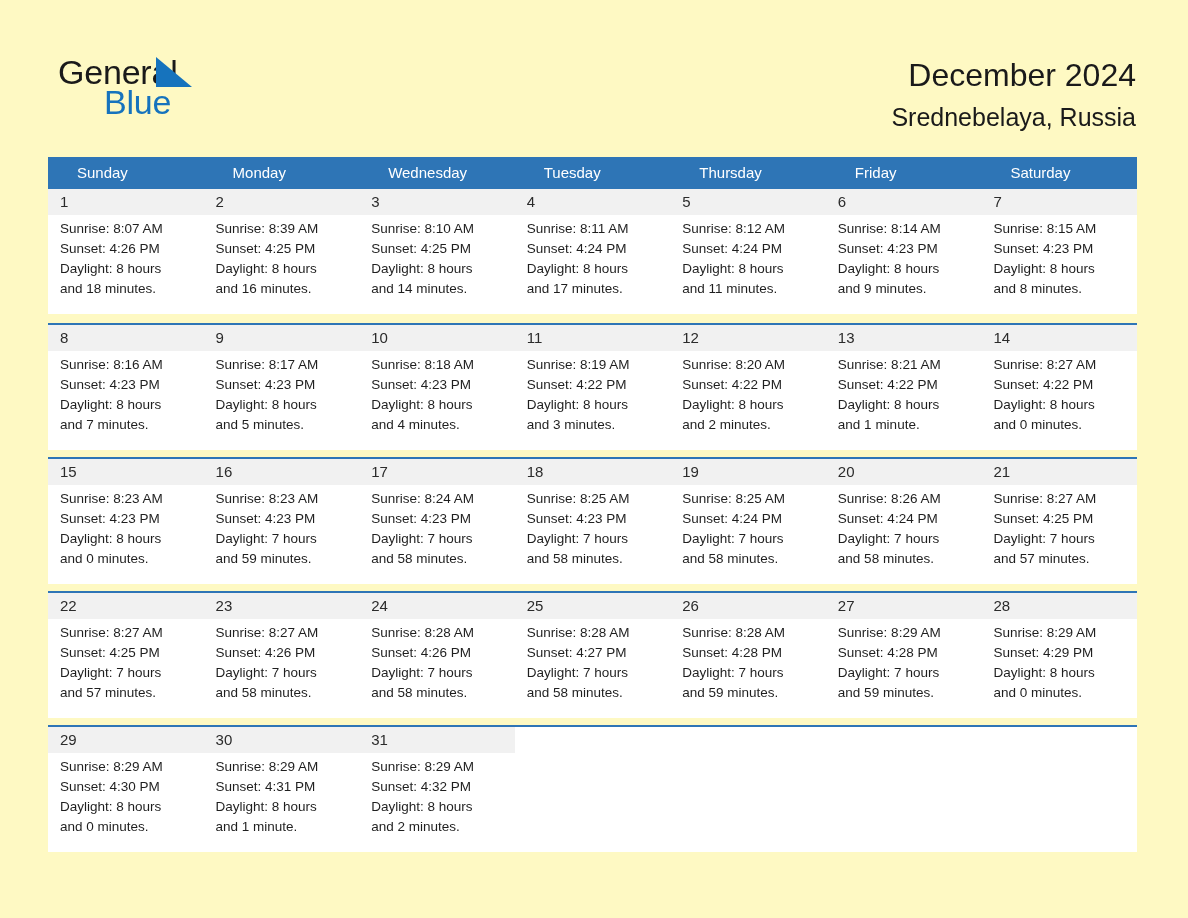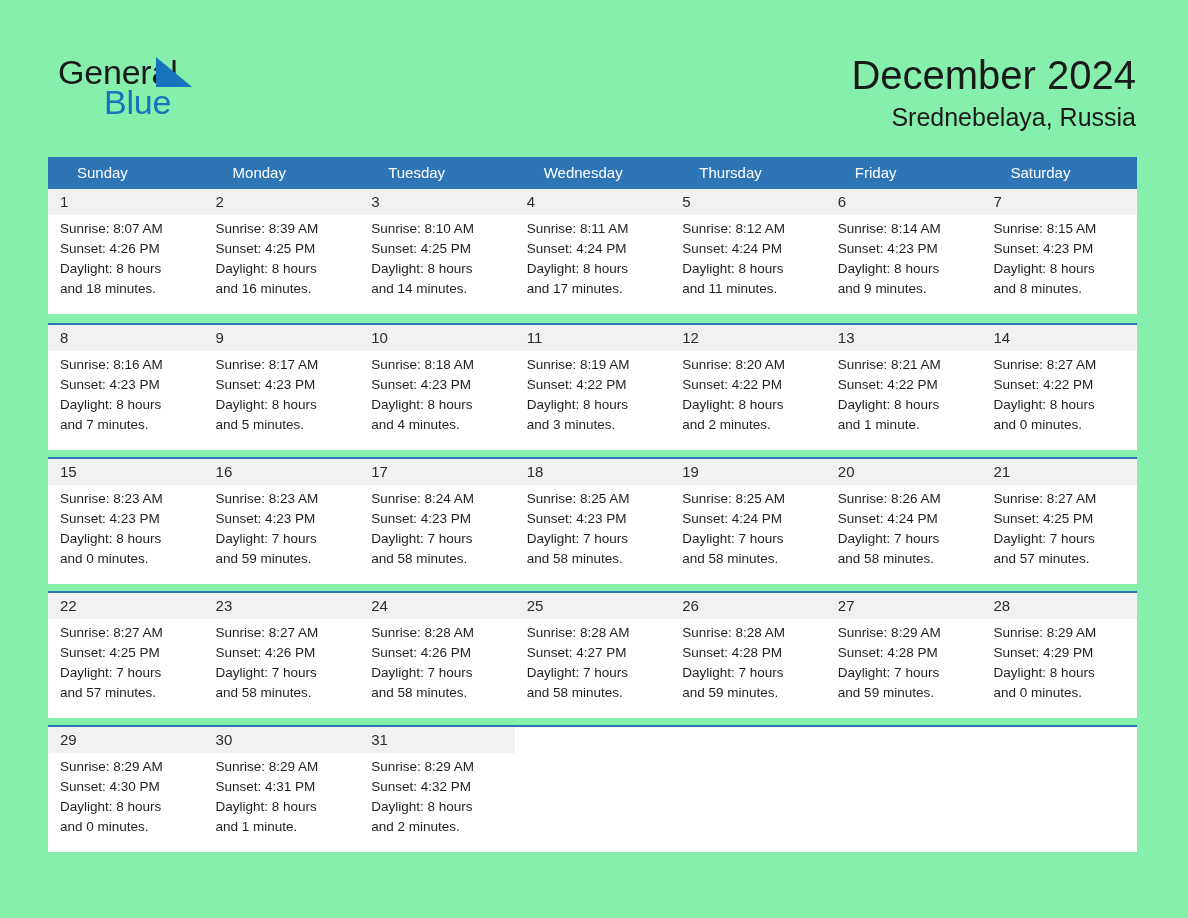--- a/index.html
+++ b/index.html
@@ -9,21 +9,21 @@
     height: 918px;
     background: #ffffff;
     font-family: "Liberation Sans", sans-serif;
     -webkit-font-smoothing: antialiased;
   }
 
   .page {
     position: relative;
     width: 1188px;
     height: 918px;
-    background: #86efac;
+    background: #fef9c3;
   }
 
   
   .header {
     position: absolute;
     left: 0; top: 0;
     width: 1188px;
     height: 150px;
   }
 
@@ -61,21 +61,21 @@
     border-top: 30px solid transparent;
   }
 
   .title-block {
     position: absolute;
     right: 52px;
     top: 50px;
     text-align: right;
   }
   .month-title {
-    font-size: 40px;
+    font-size: 32px;
     font-weight: 400;
     color: #1a1a1a;
     line-height: 50px;
     letter-spacing: 0px;
   }
   .location-title {
     font-size: 25px;
     font-weight: 400;
     color: #1a1a1a;
     line-height: 34px;
@@ -160,22 +160,22 @@
       <div class="month-title">December 2024</div>
       <div class="location-title">Srednebelaya, Russia</div>
     </div>
 
   </div>
 
   <div class="calendar">
     <div class="weekday-row" id="weekday-row">
         <div class="weekday">Sunday</div>
         <div class="weekday">Monday</div>
+        <div class="weekday">Wednesday</div>
         <div class="weekday">Tuesday</div>
-        <div class="weekday">Wednesday</div>
         <div class="weekday">Thursday</div>
         <div class="weekday">Friday</div>
         <div class="weekday">Saturday</div>
       </div>
     <div id="weeks-container">
         <div class="week-row first">
           <div class="day-cell filled">
             <div class="day-number-band"><span class="day-number">1</span></div>
             <div class="day-info">
               <div>Sunrise: 8:07 AM</div>

